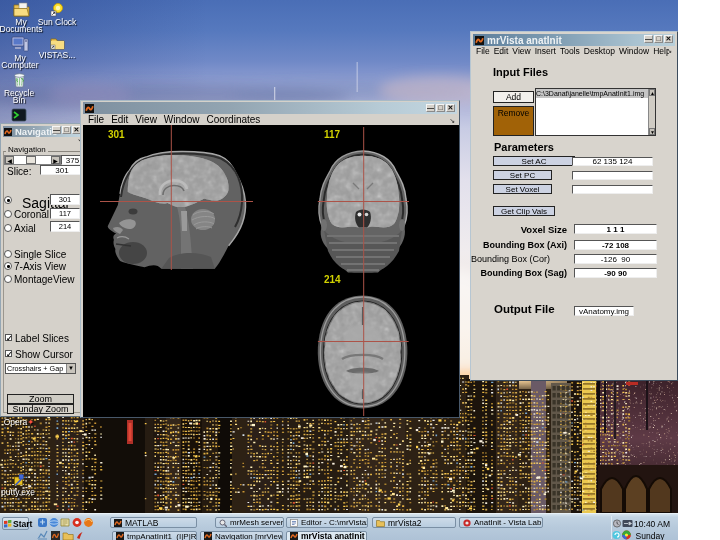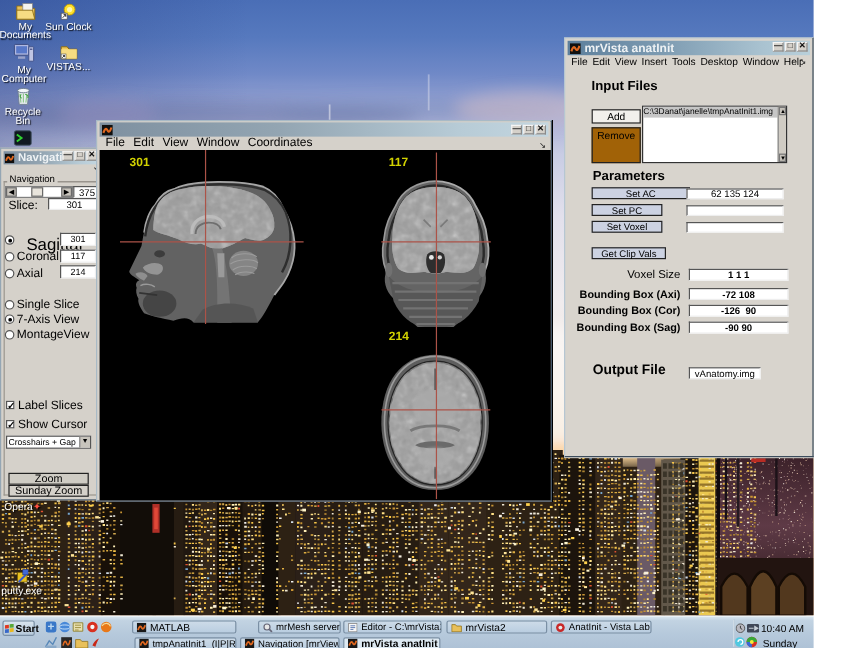--- a/index.html
+++ b/index.html
@@ -536,26 +536,26 @@
    </div>
  </div>
  <div style="position:absolute;left:23px;top:109px;font-size:11px;font-weight:bold">Parameters</div>
  <div class="btn" style="left:22px;top:124px;width:82px;height:10px;line-height:9px;background:#ccd2e2;border-color:#222;font-size:8px">Set AC</div>
  <div class="fld" style="left:101px;top:125px;width:81px;height:9px;line-height:8px;font-size:8px">62  135  124</div>
  <div class="btn" style="left:22px;top:138px;width:59px;height:10px;line-height:9px;background:#ccd2e2;border-color:#222;font-size:8px">Set PC</div>
  <div class="fld" style="left:101px;top:139px;width:81px;height:9px"></div>
  <div class="btn" style="left:22px;top:152px;width:59px;height:10px;line-height:9px;background:#ccd2e2;border-color:#222;font-size:8px">Set Voxel</div>
  <div class="fld" style="left:101px;top:153px;width:81px;height:9px"></div>
  <div class="btn" style="left:22px;top:174px;width:62px;height:10px;line-height:9px;background:#ccd2e2;border-color:#222;font-size:8px">Get Clip Vals</div>
- <div style="position:absolute;left:0;top:192px;width:96px;text-align:right;font-size:9.5px;font-weight:normal;white-space:nowrap">Voxel Size</div>
+ <div style="position:absolute;left:0;top:192px;width:96px;text-align:right;font-size:9.5px;font-weight:bold;white-space:nowrap">Voxel Size</div>
  <div class="fld" style="left:103px;top:192px;width:83px;height:10px;line-height:9px;font-size:8px;font-weight:bold">1 1 1</div>
  <div style="position:absolute;left:0;top:208px;width:96px;text-align:right;font-size:9px;font-weight:bold;white-space:nowrap">Bounding Box (Axi)</div>
  <div class="fld" style="left:103px;top:208px;width:83px;height:10px;line-height:9px;font-size:8px;font-weight:bold">-72  108</div>
- <div style="position:absolute;left:0;top:222px;width:96px;text-align:right;font-size:9px;font-weight:bold;white-space:nowrap">Bounding Box (Cor)</div>
- <div class="fld" style="left:103px;top:222px;width:83px;height:10px;line-height:9px;font-size:8px;font-weight:bold">-126&nbsp;&nbsp;90</div>
+ <div style="position:absolute;left:0;top:222px;width:96px;font-size:9px;font-weight:normal;white-space:nowrap">Bounding Box (Cor)</div>
+ <div class="fld" style="left:103px;top:222px;width:83px;height:10px;line-height:9px;font-size:8px;font-weight:normal">-126&nbsp;&nbsp;90</div>
  <div style="position:absolute;left:0;top:236px;width:96px;text-align:right;font-size:9px;font-weight:bold;white-space:nowrap">Bounding Box (Sag)</div>
  <div class="fld" style="left:103px;top:236px;width:83px;height:10px;line-height:9px;font-size:8px;font-weight:bold">-90  90</div>
  <div style="position:absolute;left:23px;top:271px;font-size:11.5px;font-weight:bold">Output File</div>
  <div class="fld" style="left:103px;top:274px;width:60px;height:10px;line-height:9px;font-size:8px">vAnatomy.img</div>
 </div>
 
   <div id="taskbar">
       <div style="position:absolute;left:2px;top:3px;width:27px;height:13px;background:linear-gradient(180deg,#d8e4ee,#b6c9da);border:1px solid #7a8fa4;border-radius:2px;display:flex;align-items:center;padding:0 1px">
   <svg width="8" height="8" viewBox="0 0 8 8" style="flex:none">
           <rect x="0" y="1" width="3.4" height="3" fill="#e03820" transform="skewY(-6)"></rect>

